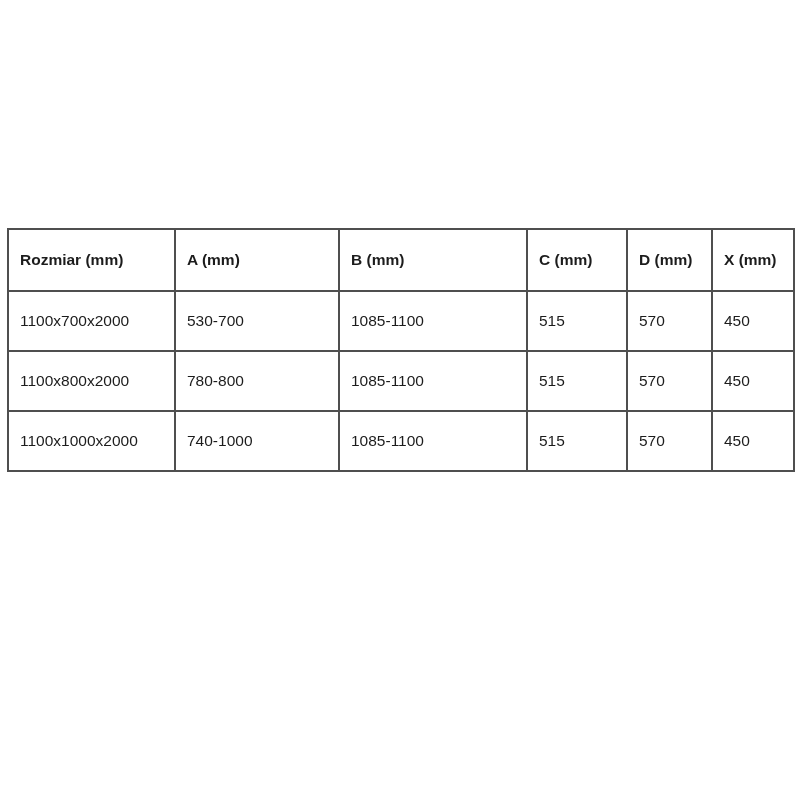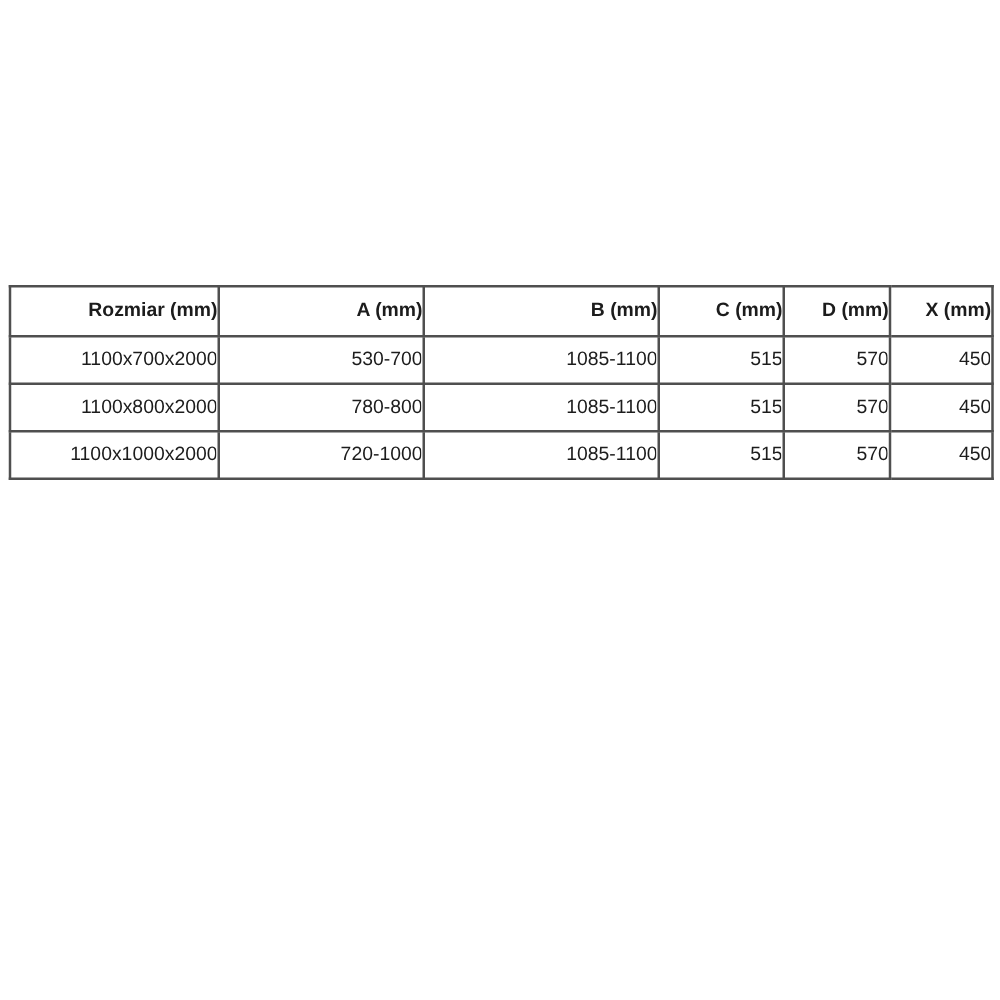--- a/index.html
+++ b/index.html
@@ -22,25 +22,25 @@
     left: 7px;
     top: 228px;
     border-collapse: collapse;
     table-layout: fixed;
     width: 786px;
     background: #ffffff;
   }
   table.spec-table th,
   table.spec-table td {
     border: 2px solid #4f4f4f;
-    text-align: right;
+    text-align: left;
     vertical-align: middle;
     color: #1c1c1c;
     font-size: 15.5px;
-    padding: 0;
+    padding: 11px;
     overflow: hidden;
     white-space: nowrap;
   }
   table.spec-table th {
     font-weight: bold;
     height: 38px;
   }
   table.spec-table td {
     font-weight: normal;
     height: 36px;
@@ -88,21 +88,21 @@
         <tr>
           <td>1100x800x2000</td>
           <td>780-800</td>
           <td>1085-1100</td>
           <td>515</td>
           <td>570</td>
           <td>450</td>
         </tr>
         <tr>
           <td>1100x1000x2000</td>
-          <td>720-1000</td>
+          <td>740-1000</td>
           <td>1085-1100</td>
           <td>515</td>
           <td>570</td>
           <td>450</td>
         </tr>
       </tbody>
   </table>
 </div>
 
 </body></html>

